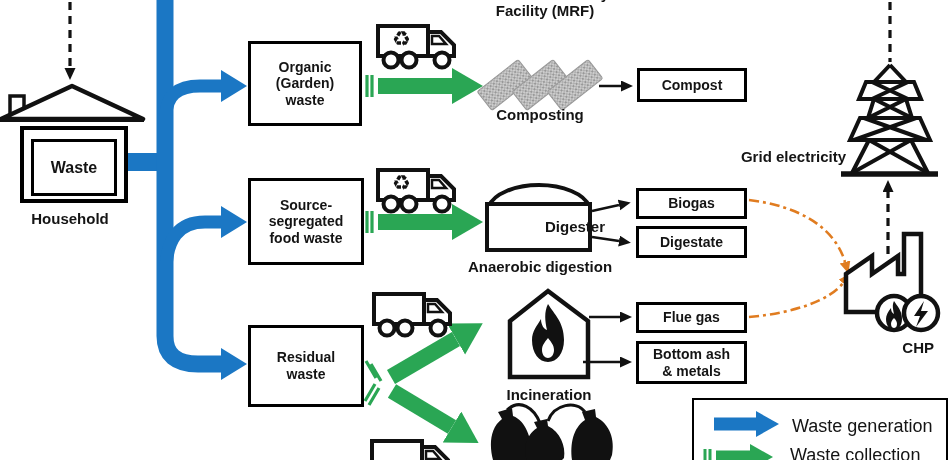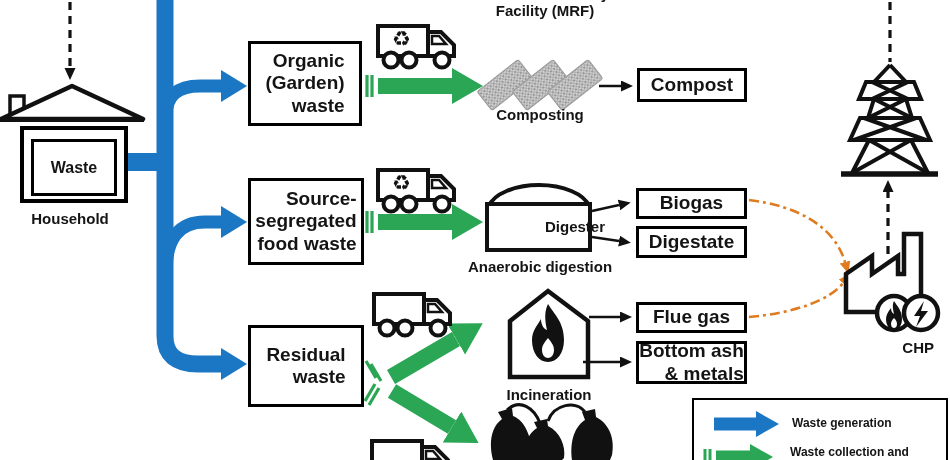--- a/index.html
+++ b/index.html
@@ -1,24 +1,24 @@
 <!DOCTYPE html>
 <html><head>
 <meta charset="utf-8">
 <style>
   html,body{margin:0;padding:0;background:#fff;}
   #stage{position:relative;width:950px;height:460px;overflow:hidden;background:#fff;
          font-family:"Liberation Sans",sans-serif;color:#141414;}
   #flow-svg{position:absolute;left:0;top:0;z-index:0;}
   .abs{position:absolute;z-index:2;}
   .box{position:absolute;z-index:2;background:#fff;border:3px solid #000;
-       display:flex;align-items:center;justify-content:center;text-align:right;
-       font-weight:bold;font-size:19px;line-height:1.18;white-space:pre-line;box-sizing:border-box;}
+       display:flex;align-items:center;justify-content:center;text-align:center;
+       font-weight:bold;font-size:14px;line-height:1.18;white-space:pre-line;box-sizing:border-box;}
   .lbl{position:absolute;z-index:2;font-weight:bold;font-size:15px;text-align:center;line-height:1.15;}
-  .lbl-light{position:absolute;z-index:2;font-weight:bold;font-size:12px;line-height:1.1;}
+  .lbl-light{position:absolute;z-index:2;font-weight:normal;font-size:18px;line-height:1.1;}
   #house-body{left:20px;top:126px;width:108px;height:77px;border:4px solid #000;background:#fff;box-sizing:border-box;}
   #house-waste{left:31px;top:139px;width:86px;height:57px;border:3px solid #000;background:#fff;box-sizing:border-box;
                display:flex;align-items:center;justify-content:center;font-weight:bold;font-size:16px;}
   #legend-box{left:692px;top:398px;width:256px;height:70px;border:2.5px solid #000;background:transparent;box-sizing:border-box;z-index:1;position:absolute;}
   .recycle{position:absolute;z-index:3;font-size:21px;line-height:1;color:#111;}
 </style>
 </head>
 <body>
 
 <div id="stage">
@@ -196,19 +196,20 @@
 <div class="lbl" style="left:458px;top:258px;width:164px;">Anaerobic digestion</div>
 <div class="lbl" style="left:487px;top:386px;width:124px;">Incineration</div>
 
 <div class="box" style="left:637px;top:68px;width:110px;height:34px;"><span>Compost</span></div>
 <div class="box" style="left:636px;top:188px;width:111px;height:31px;"><span>Biogas</span></div>
 <div class="box" style="left:636px;top:226px;width:111px;height:32px;"><span>Digestate</span></div>
 <div class="box" style="left:636px;top:302px;width:111px;height:31px;"><span>Flue gas</span></div>
 <div class="box" style="left:636px;top:341px;width:111px;height:43px;"><span>Bottom ash
 &amp; metals</span></div>
 
+<div class="lbl" style="left:728px;top:148px;width:118px;text-align:right;">Grid electricity</div>
 <div class="lbl" style="left:858px;top:339px;width:76px;text-align:right;">CHP</div>
 
 <div id="legend-box"></div>
 <span class="lbl-light" style="left:792px;top:417px;width:152px;">Waste generation</span>
 <span class="lbl-light" style="left:790px;top:446px;width:158px;">Waste collection and</span>
 
 </div>
 
 </body></html>

